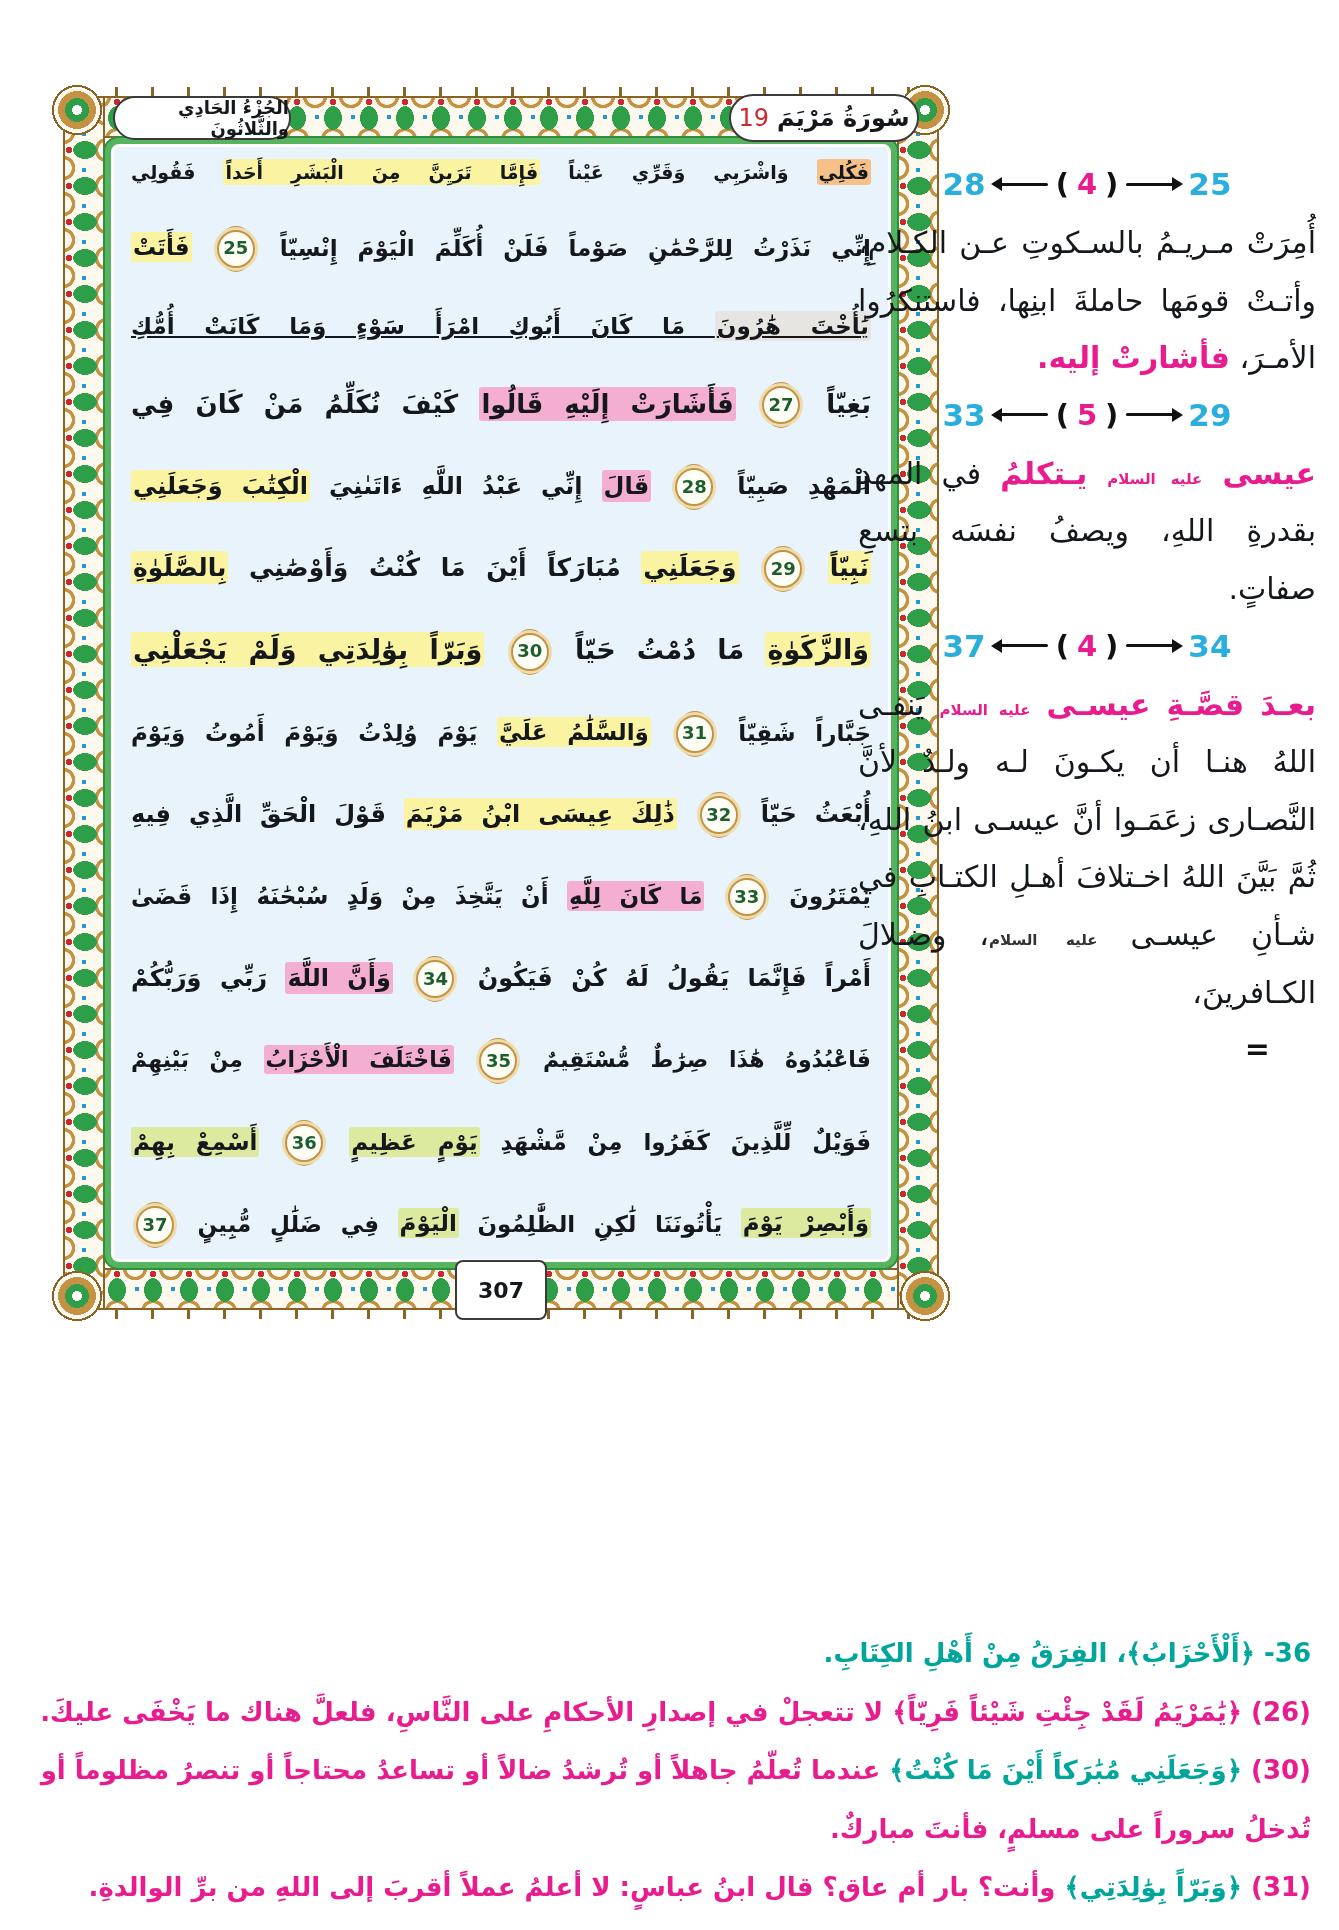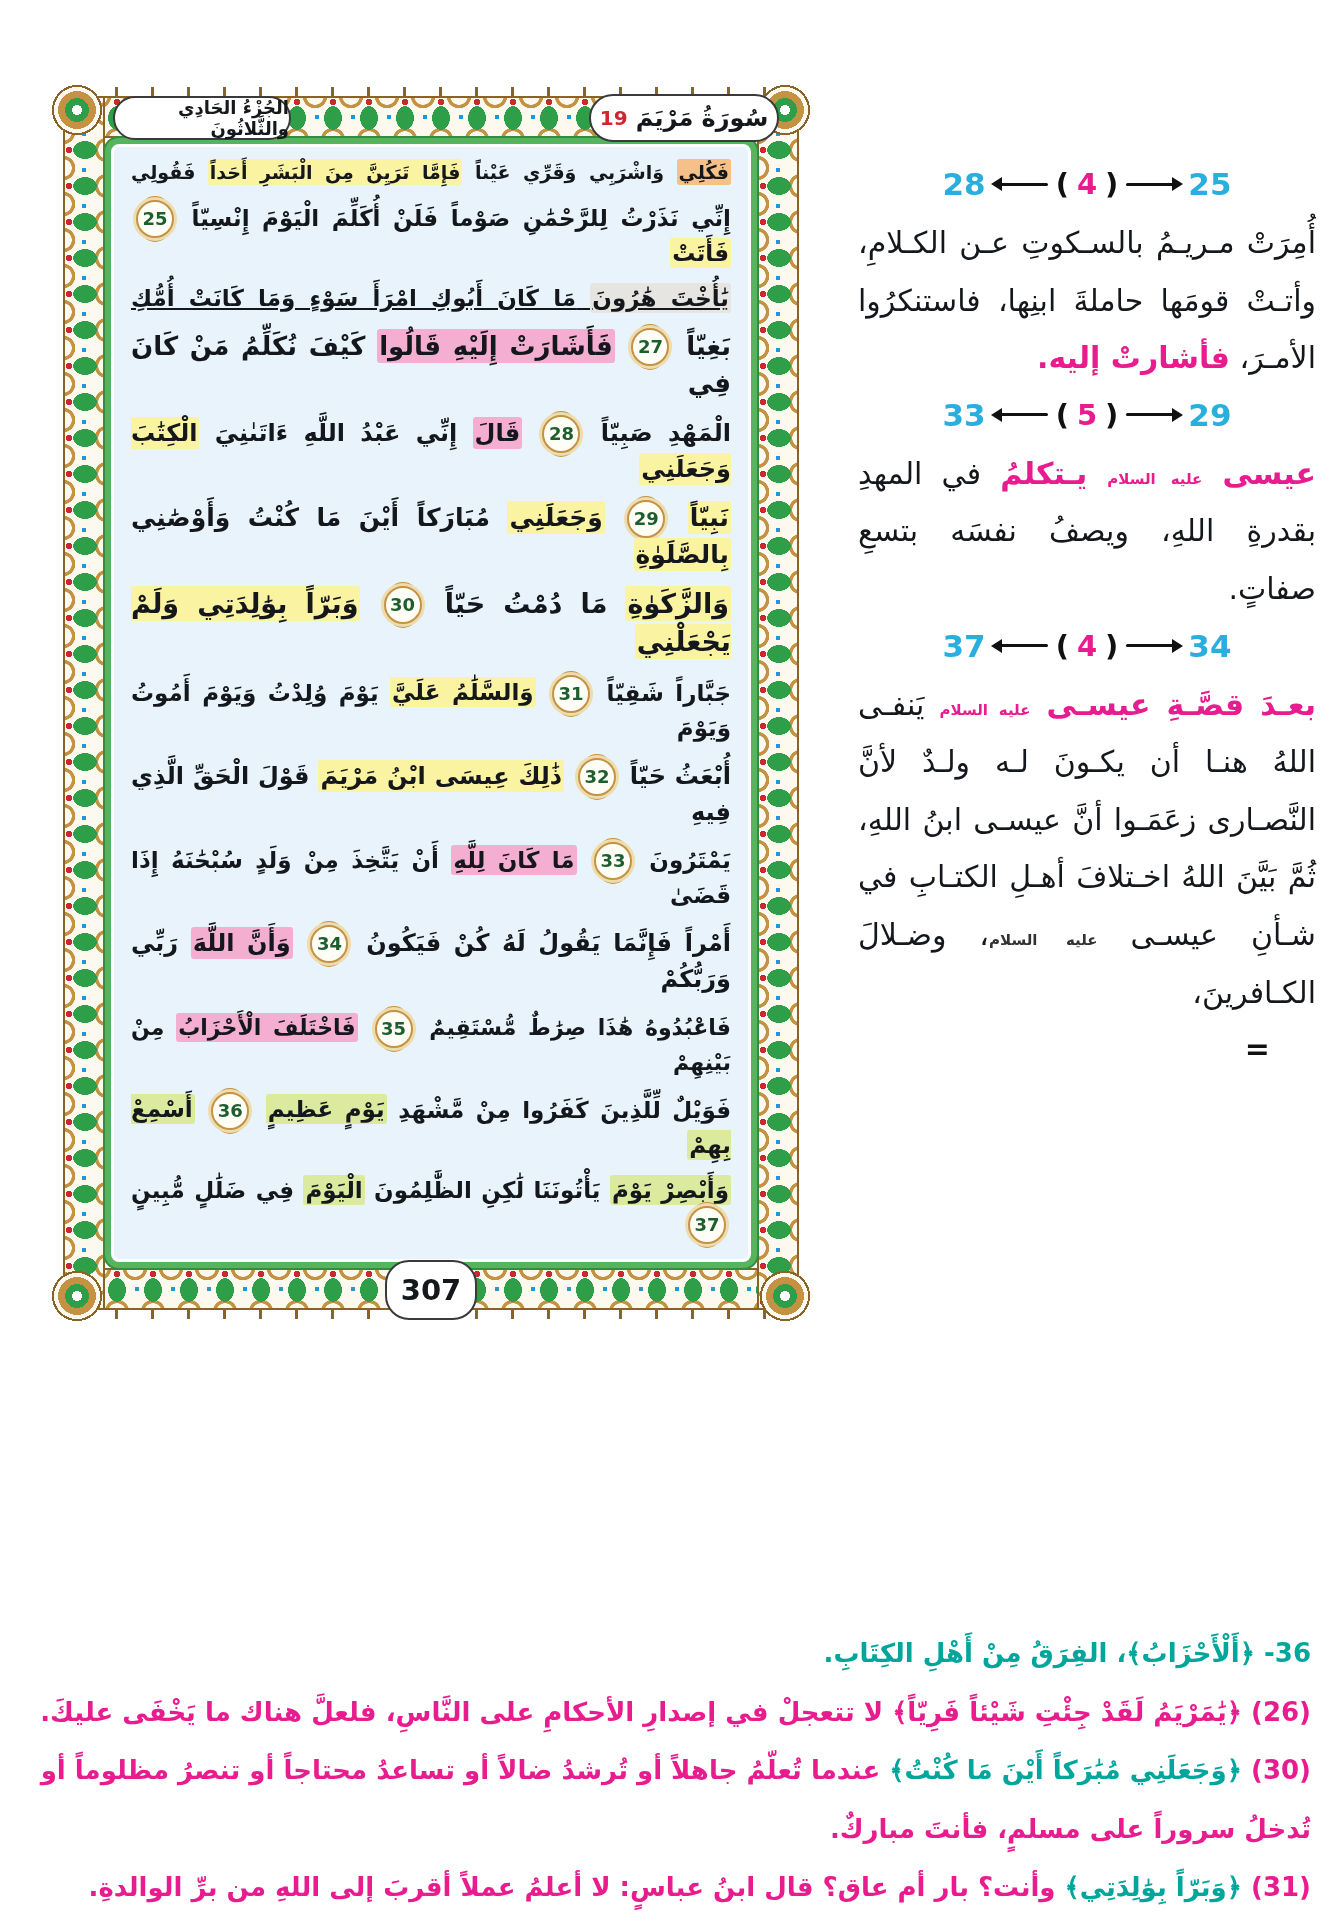--- a/index.html
+++ b/index.html
@@ -8,21 +8,21 @@
     --bg-area:#e8f3fb; --red:#cf2730; --blue:#2196d9;
     --cyan:#29aede; --magenta:#e81c8e; --teal:#00a59b;
     --hl-y:#faf3a2; --hl-o:#f6c189; --hl-g:#e6e5e1; --hl-p:#f4aed2; --hl-gr:#dcea9f;
   }
   *{margin:0;padding:0;box-sizing:border-box}
   html,body{background:#fff}
   body{width:1339px;height:1930px;position:relative;overflow:hidden;
        font-family:"DejaVu Sans",sans-serif;color:var(--ink)}
 
   
-  .frame{position:absolute;left:63px;top:96px;width:736px;height:1214px}
+  .frame{position:absolute;left:63px;top:96px;width:876px;height:1214px}
   .band{position:absolute;background-color:var(--cream);box-shadow:inset 0 0 0 2px var(--gold-dark)}
   .band-top,.band-bottom{left:0;right:0;height:42px;background-repeat:repeat-x;background-size:36px 42px;
     background-image:
       radial-gradient(circle 3.5px at 18px 6px, var(--red) 97%, transparent),
       radial-gradient(9px 12px at 18px 22px, var(--green) 97%, transparent),
       radial-gradient(circle 2.5px at 18px 22px, #ffffff 97%, transparent),
       radial-gradient(circle 2.5px at 2px 21px, var(--blue) 97%, transparent),
       radial-gradient(circle 14px at 18px 44px, transparent 8.5px, var(--gold) 9px 12px, transparent 12.5px),
       radial-gradient(circle 14px at 0px 0px, transparent 8.5px, var(--gold) 9px 12px, transparent 12.5px),
       radial-gradient(circle 14px at 36px 0px, transparent 8.5px, var(--gold) 9px 12px, transparent 12.5px)}
@@ -45,23 +45,23 @@
   .corner{position:absolute;width:56px;height:56px;border-radius:50%;z-index:2;
     background:radial-gradient(circle at 50% 50%, #fff 0 5px, var(--green) 5px 12px, var(--gold) 12px 19px, var(--cream) 19px 23px, var(--gold-dark) 23px 25px, transparent 25px)}
   .corner.tl{left:-14px;top:-14px}.corner.tr{right:-14px;top:-14px}
   .corner.bl{left:-14px;bottom:-14px}.corner.br{right:-14px;bottom:-14px}
 
   
   .cart{position:absolute;background:#fff;border:2.5px solid #3a3a3a;border-radius:24px;
         display:flex;align-items:center;justify-content:center;gap:8px;z-index:3;direction:rtl}
   .cart-juz{left:50px;top:0;width:178px;height:44px;font-size:18px;font-weight:bold}
   .cart-surah{right:20px;top:-2px;width:190px;height:48px;font-size:24px;font-weight:bold}
-  .cart-surah .rednum{color:var(--red);font-size:20px;font-weight:bold}
+  .cart-surah .rednum{color:var(--red);font-size:24px;font-weight:normal}
   .cart-page{left:50%;bottom:-10px;transform:translateX(-50%);width:92px;height:60px;
-             border-radius:24px;font-size:29px;font-weight:bold}
+             border-radius:8px;font-size:22px;font-weight:bold}
 
   
   .inner{position:absolute;left:42px;top:42px;right:42px;bottom:42px;background:var(--bg-area);
          border:6px solid var(--frame-green);border-radius:14px;
          box-shadow:inset 0 0 0 3px #ffffff, 0 0 0 2px var(--frame-green-dark);
          padding:16px 20px 18px 20px}
   .qlines{height:100%;display:flex;flex-direction:column;justify-content:space-between}
   .qline{direction:rtl;text-align:justify;text-align-last:justify;font-size:36px;font-weight:bold;
          line-height:1.35;color:var(--ink);white-space:normal}
   .hl{border-radius:3px;padding:2px 2px}

